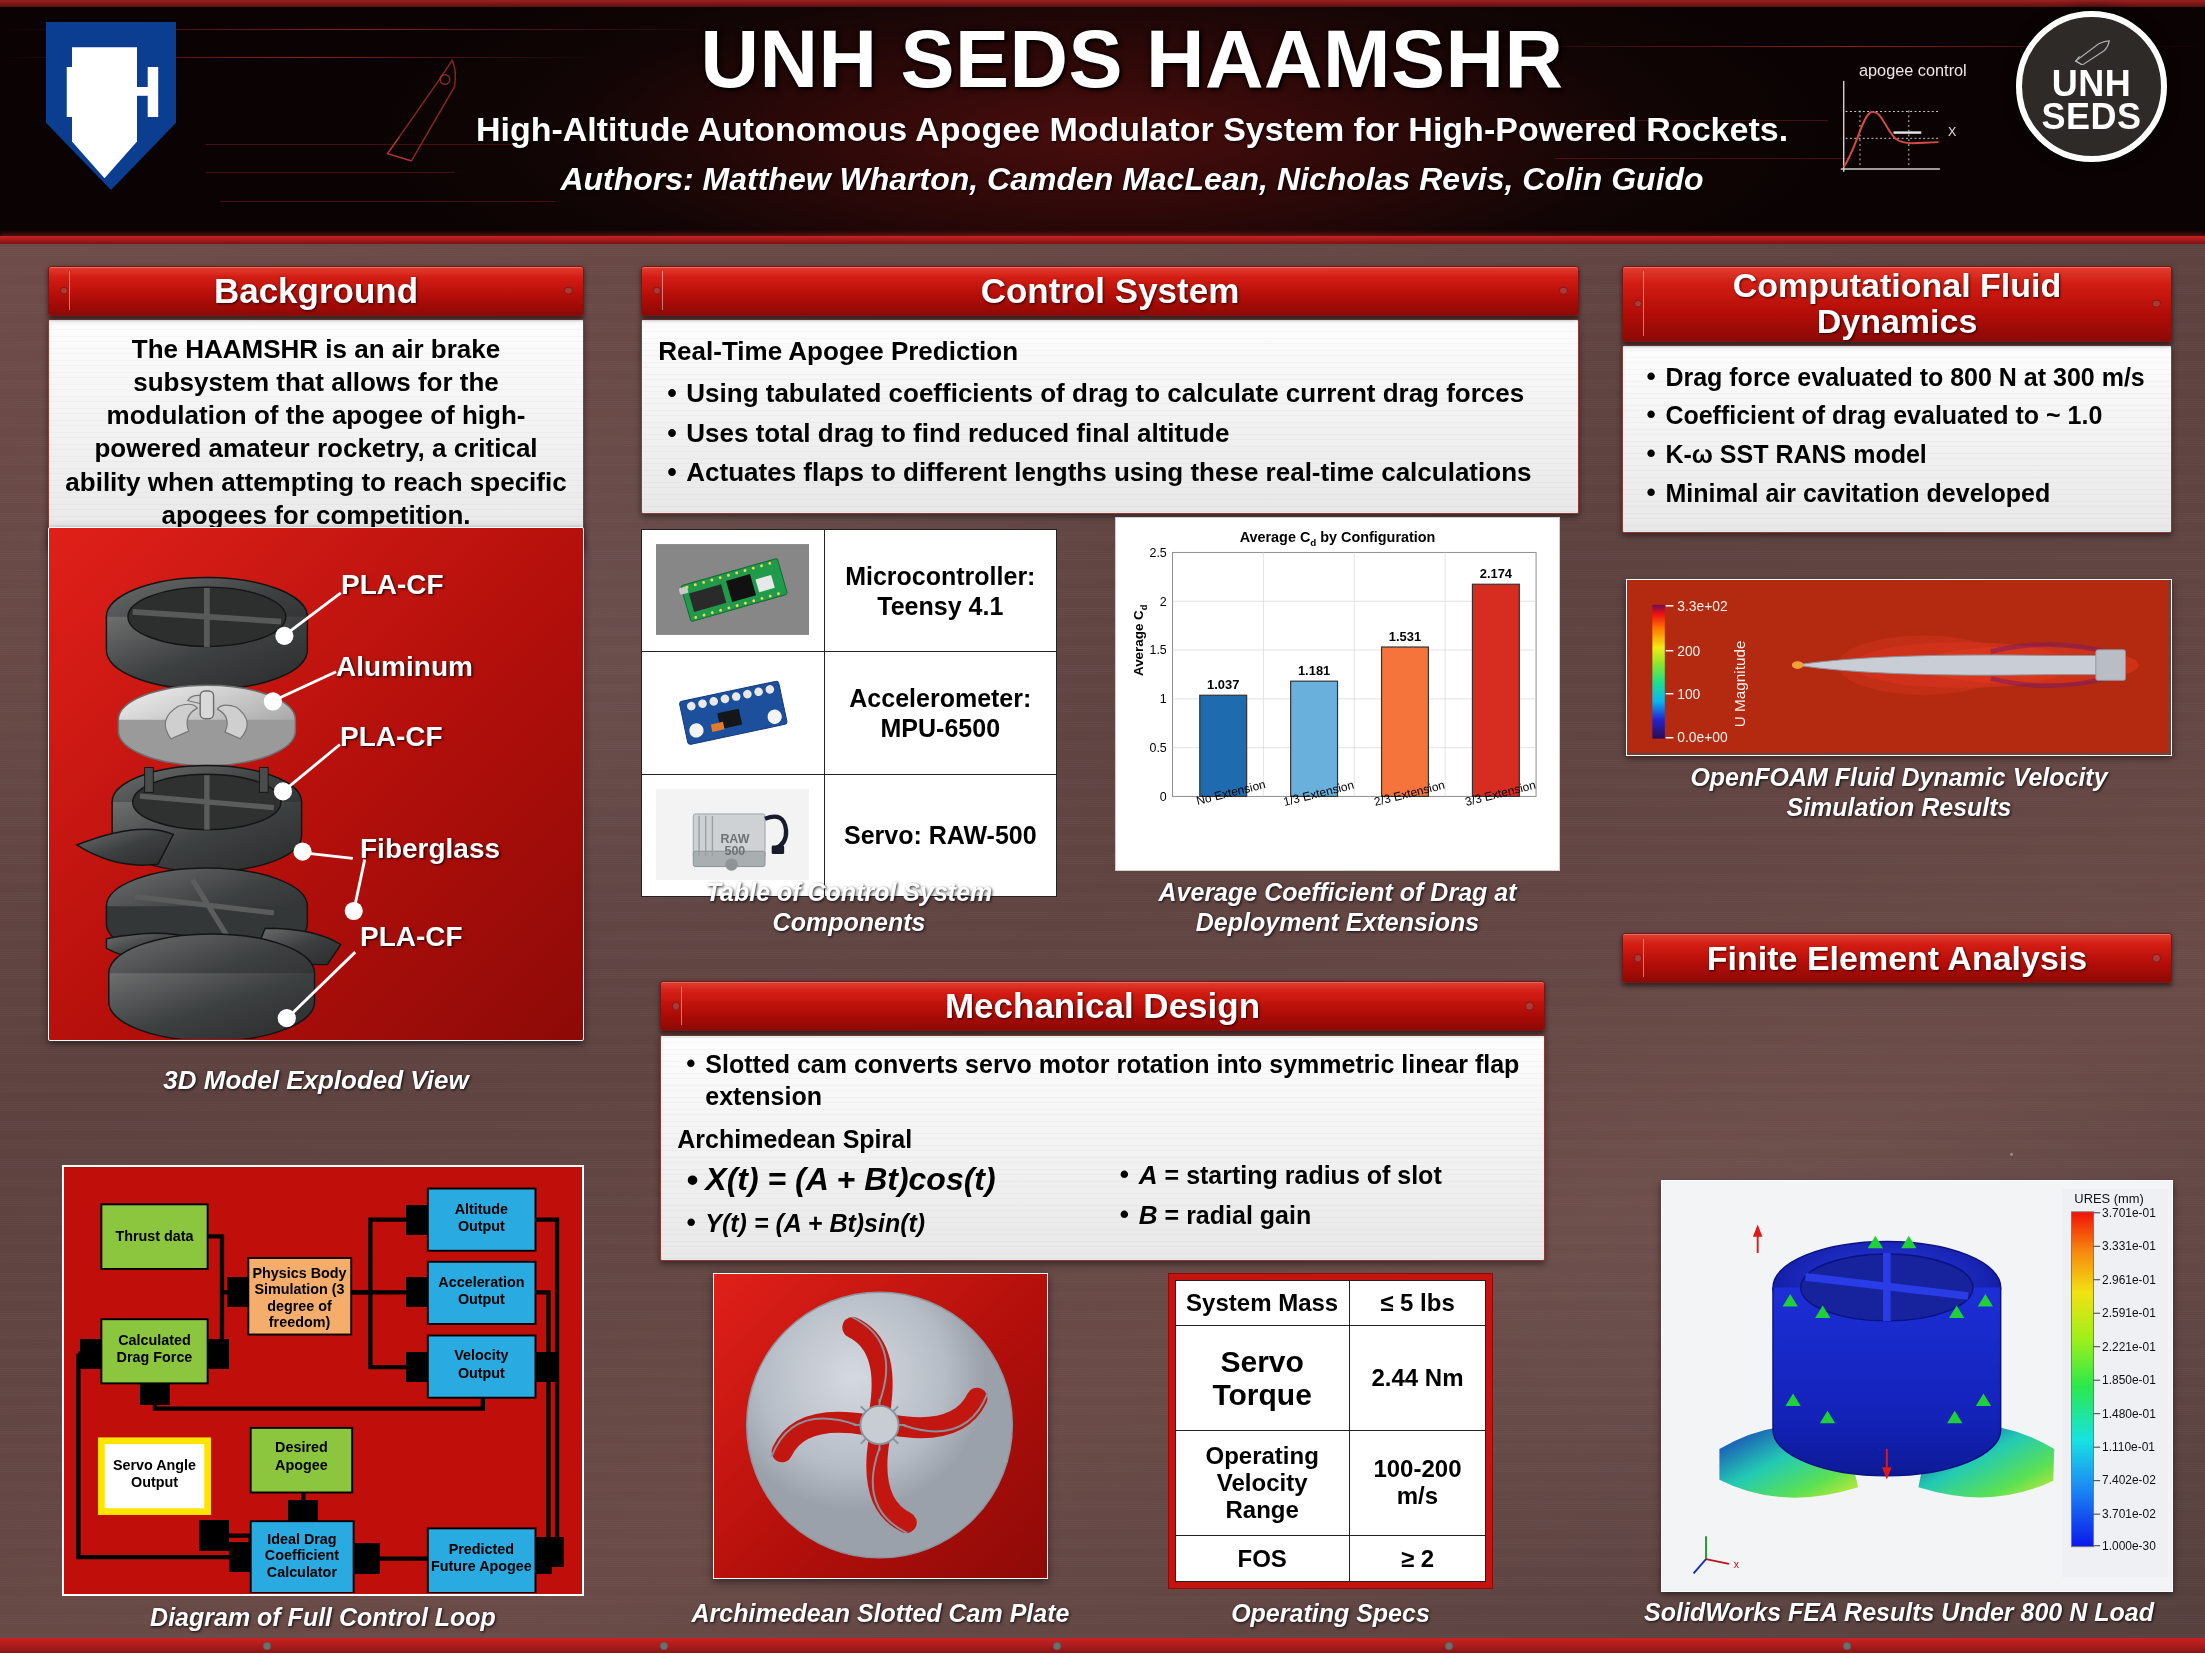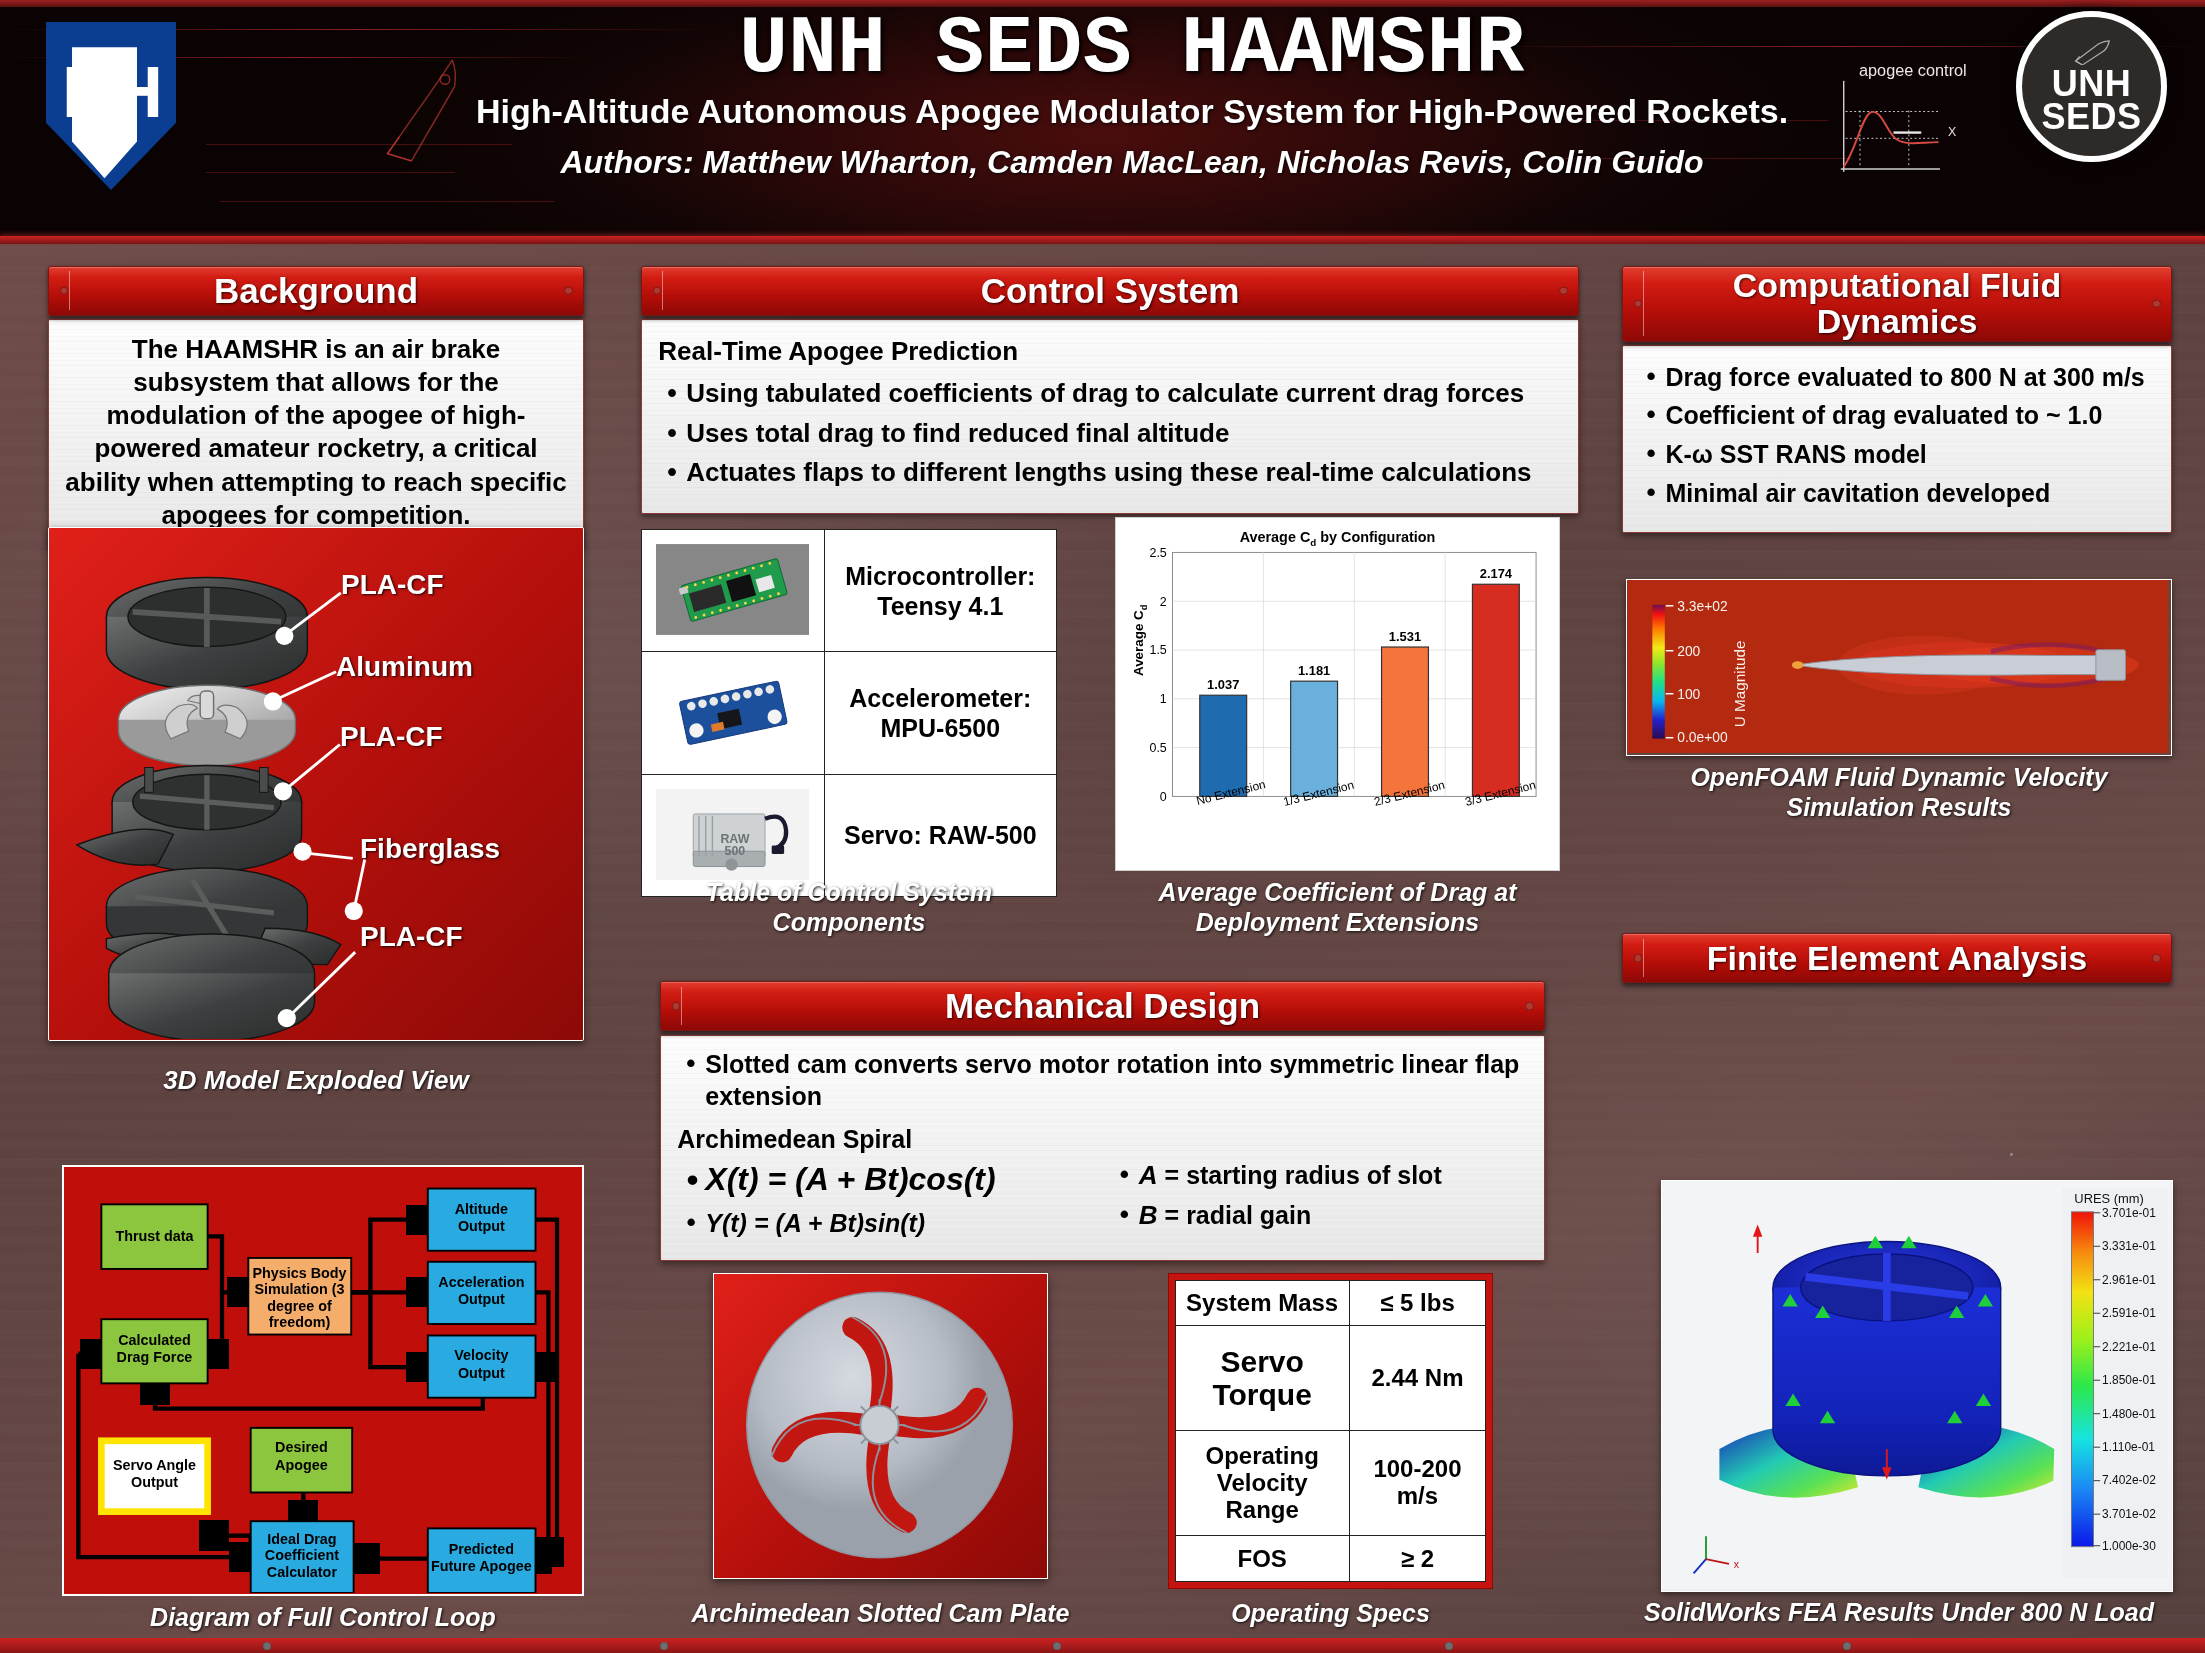--- a/index.html
+++ b/index.html
@@ -33,21 +33,21 @@
   }
   .shieldInner{position:absolute;left:20%;top:15%;width:50%;height:78%;background:#fff;clip-path:polygon(0% 0%,100% 0%,100% 72%,50% 100%,0% 72%);}
   .shieldNH{position:absolute;left:0;top:0;width:100%;height:100%;display:flex;align-items:center;justify-content:center;
     color:#fff;font-weight:900;font-size:72px;letter-spacing:-2.9px;font-family:"Liberation Sans",sans-serif;
     padding-bottom:29px;box-sizing:border-box;mix-blend-mode:normal;}
 
   #titleBlock{position:absolute;left:445px;top:8.6px;width:1374px;text-align:center;}
   #mainTitle{
     color:#fff;font-weight:900;font-size:81px;line-height:1.0;letter-spacing:0.5px;
     text-shadow:0 0 6.7px rgba(0,0,0,.9),1.9px 2.4px 3.4px rgba(0,0,0,.95);
-    font-family:Liberation Mono, monospace;margin:0;white-space:nowrap;
+    font-family:Liberation Sans, sans-serif;margin:10px;white-space:nowrap;
   }
   #subTitle{
     color:#fff;font-weight:600;font-size:34px;margin-top:2.9px;
     text-shadow:1px 1.4px 2.9px rgba(0,0,0,.95);white-space:nowrap;
   }
   #authors{
     color:#fff;font-weight:700;font-style:italic;font-size:32px;margin-top:12.4px;
     text-shadow:1px 1.4px 2.9px rgba(0,0,0,.95);white-space:nowrap;
   }
 

